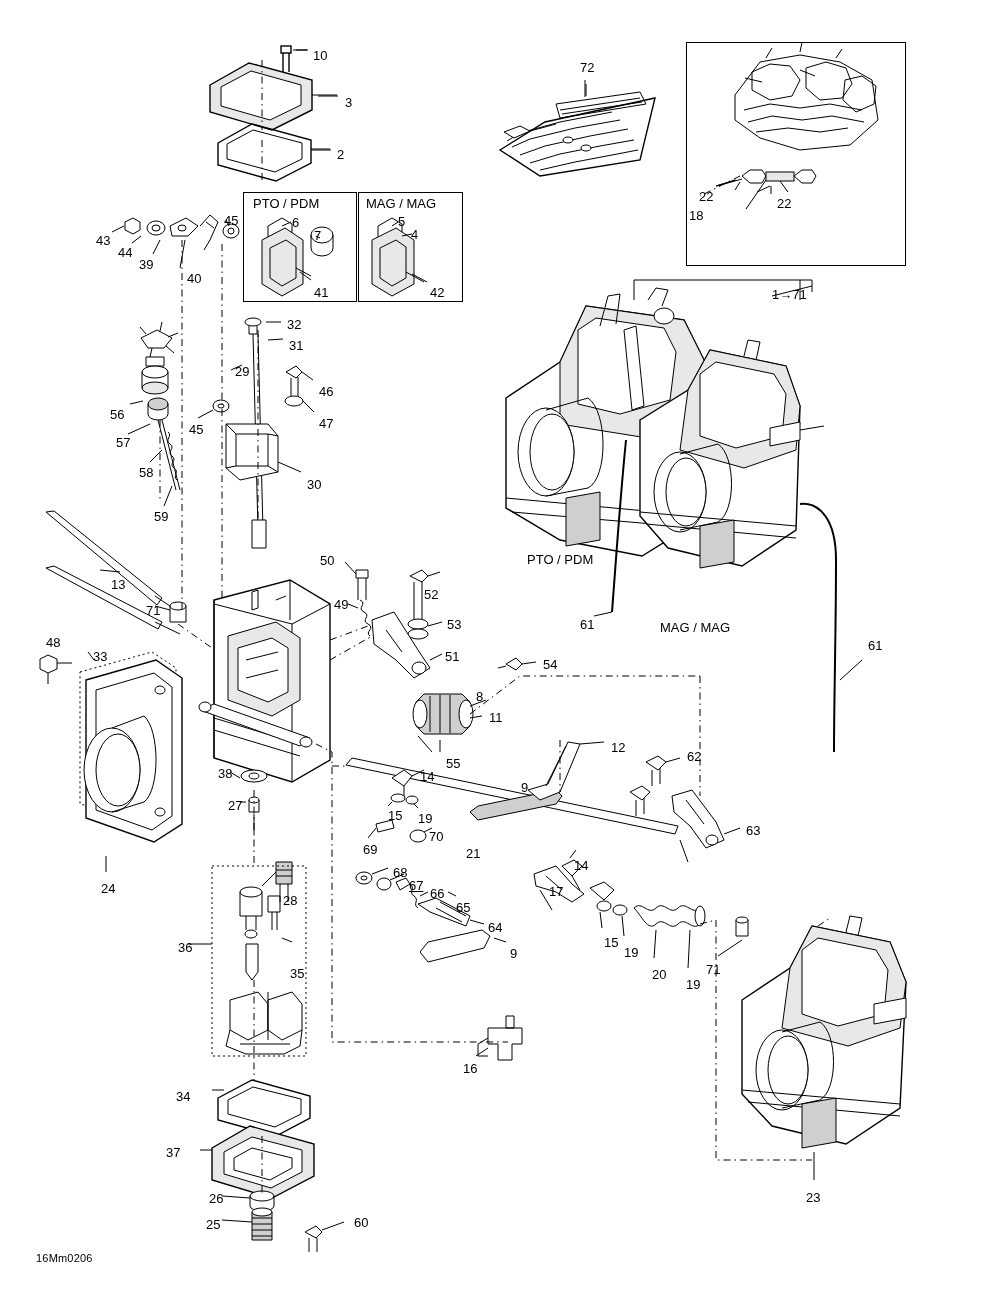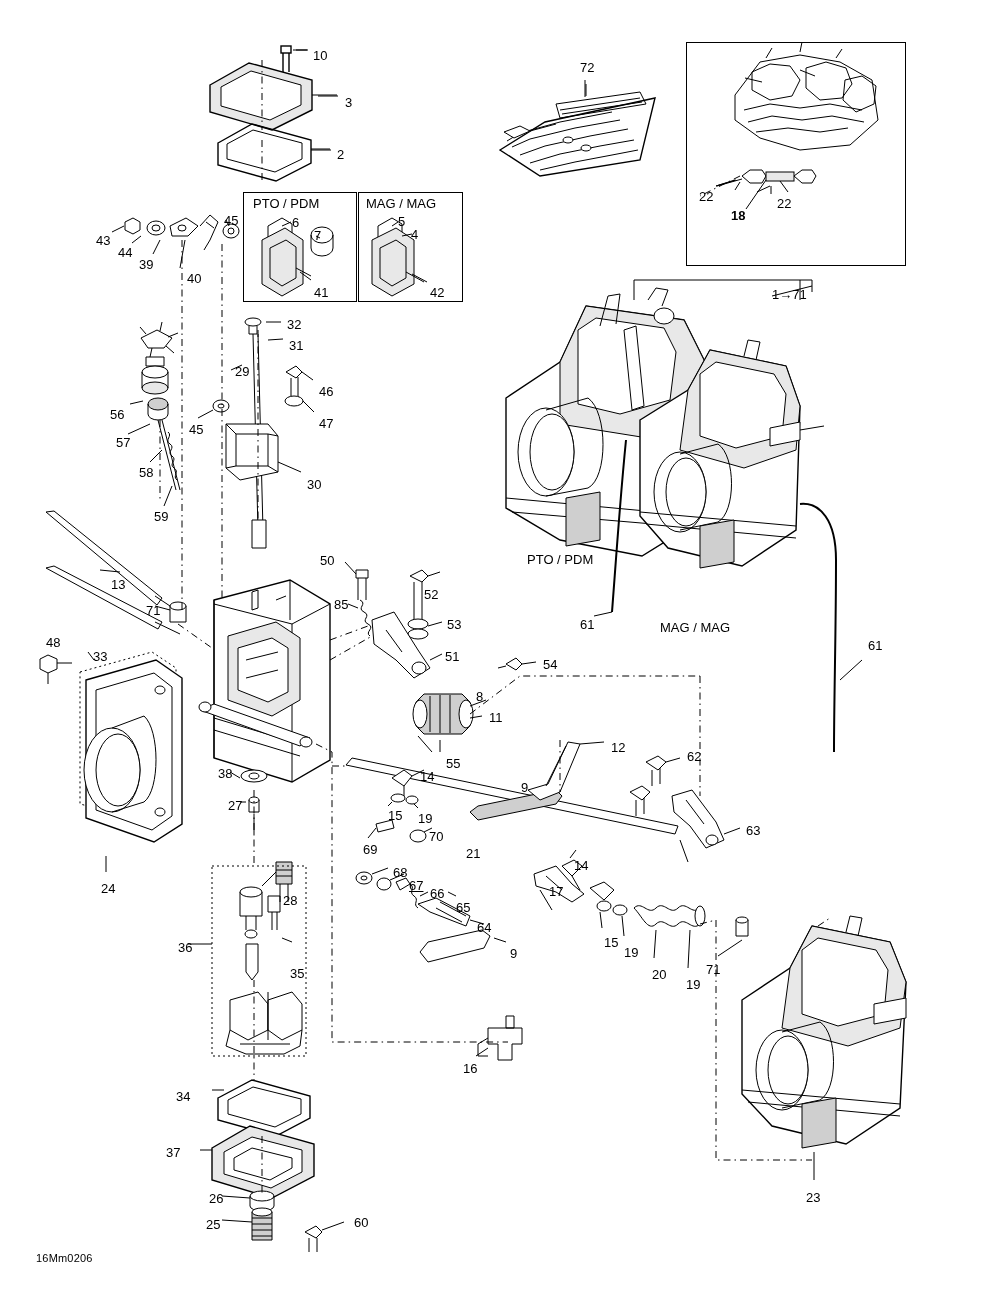--- a/index.html
+++ b/index.html
@@ -511,21 +511,21 @@
   <div class="grouplabel" style="left:527px; top:552px;">PTO / PDM</div>
   <div class="grouplabel" style="left:660px; top:620px;">MAG / MAG</div>
   <div class="grouplabel" style="left:772px; top:287px;">1→71</div>
 
   <div id="callout-layer">
       <div class="cal" style="left: 313px; top: 49px;">10</div>
       <div class="cal" style="left: 345px; top: 96px;">3</div>
       <div class="cal" style="left: 337px; top: 148px;">2</div>
       <div class="cal" style="left: 580px; top: 61px;">72</div>
       <div class="cal" style="left: 699px; top: 190px;">22</div>
-      <div class="cal" style="left: 731px; top: 209px; font-weight: bold;">18</div>
+      <div class="cal" style="left: 689px; top: 209px;">18</div>
       <div class="cal" style="left: 777px; top: 197px;">22</div>
       <div class="cal" style="left: 292px; top: 216px;">6</div>
       <div class="cal" style="left: 314px; top: 229px;">7</div>
       <div class="cal" style="left: 398px; top: 215px;">5</div>
       <div class="cal" style="left: 411px; top: 228px;">4</div>
       <div class="cal" style="left: 314px; top: 286px;">41</div>
       <div class="cal" style="left: 430px; top: 286px;">42</div>
       <div class="cal" style="left: 96px; top: 234px;">43</div>
       <div class="cal" style="left: 118px; top: 246px;">44</div>
       <div class="cal" style="left: 139px; top: 258px;">39</div>
@@ -541,21 +541,21 @@
       <div class="cal" style="left: 116px; top: 436px;">57</div>
       <div class="cal" style="left: 139px; top: 466px;">58</div>
       <div class="cal" style="left: 154px; top: 510px;">59</div>
       <div class="cal" style="left: 189px; top: 423px;">45</div>
       <div class="cal" style="left: 111px; top: 578px;">13</div>
       <div class="cal" style="left: 146px; top: 604px;">71</div>
       <div class="cal" style="left: 46px; top: 636px;">48</div>
       <div class="cal" style="left: 93px; top: 650px;">33</div>
       <div class="cal" style="left: 101px; top: 882px;">24</div>
       <div class="cal" style="left: 320px; top: 554px;">50</div>
-      <div class="cal" style="left: 334px; top: 598px;">85</div>
+      <div class="cal" style="left: 334px; top: 598px;">49</div>
       <div class="cal" style="left: 424px; top: 568px; margin-top: 20px;">52</div>
       <div class="cal" style="left: 447px; top: 618px;">53</div>
       <div class="cal" style="left: 445px; top: 650px;">51</div>
       <div class="cal" style="left: 543px; top: 658px;">54</div>
       <div class="cal" style="left: 476px; top: 690px;">8</div>
       <div class="cal" style="left: 489px; top: 711px;">11</div>
       <div class="cal" style="left: 446px; top: 757px;">55</div>
       <div class="cal" style="left: 611px; top: 741px;">12</div>
       <div class="cal" style="left: 687px; top: 750px;">62</div>
       <div class="cal" style="left: 746px; top: 824px;">63</div>
@@ -563,21 +563,21 @@
       <div class="cal" style="left: 420px; top: 770px;">14</div>
       <div class="cal" style="left: 388px; top: 809px;">15</div>
       <div class="cal" style="left: 418px; top: 812px;">19</div>
       <div class="cal" style="left: 466px; top: 847px;">21</div>
       <div class="cal" style="left: 363px; top: 843px;">69</div>
       <div class="cal" style="left: 429px; top: 830px;">70</div>
       <div class="cal" style="left: 393px; top: 866px;">68</div>
       <div class="cal" style="left: 409px; top: 879px; text-decoration: underline;">67</div>
       <div class="cal" style="left: 430px; top: 887px;">66</div>
       <div class="cal" style="left: 456px; top: 901px;">65</div>
-      <div class="cal" style="left: 477px; top: 921px;">64</div>
+      <div class="cal" style="left: 488px; top: 921px;">64</div>
       <div class="cal" style="left: 218px; top: 767px;">38</div>
       <div class="cal" style="left: 228px; top: 799px;">27</div>
       <div class="cal" style="left: 283px; top: 894px;">28</div>
       <div class="cal" style="left: 178px; top: 941px;">36</div>
       <div class="cal" style="left: 290px; top: 967px;">35</div>
       <div class="cal" style="left: 510px; top: 947px;">9</div>
       <div class="cal" style="left: 463px; top: 1062px;">16</div>
       <div class="cal" style="left: 549px; top: 885px;">17</div>
       <div class="cal" style="left: 574px; top: 859px;">14</div>
       <div class="cal" style="left: 604px; top: 936px;">15</div>

